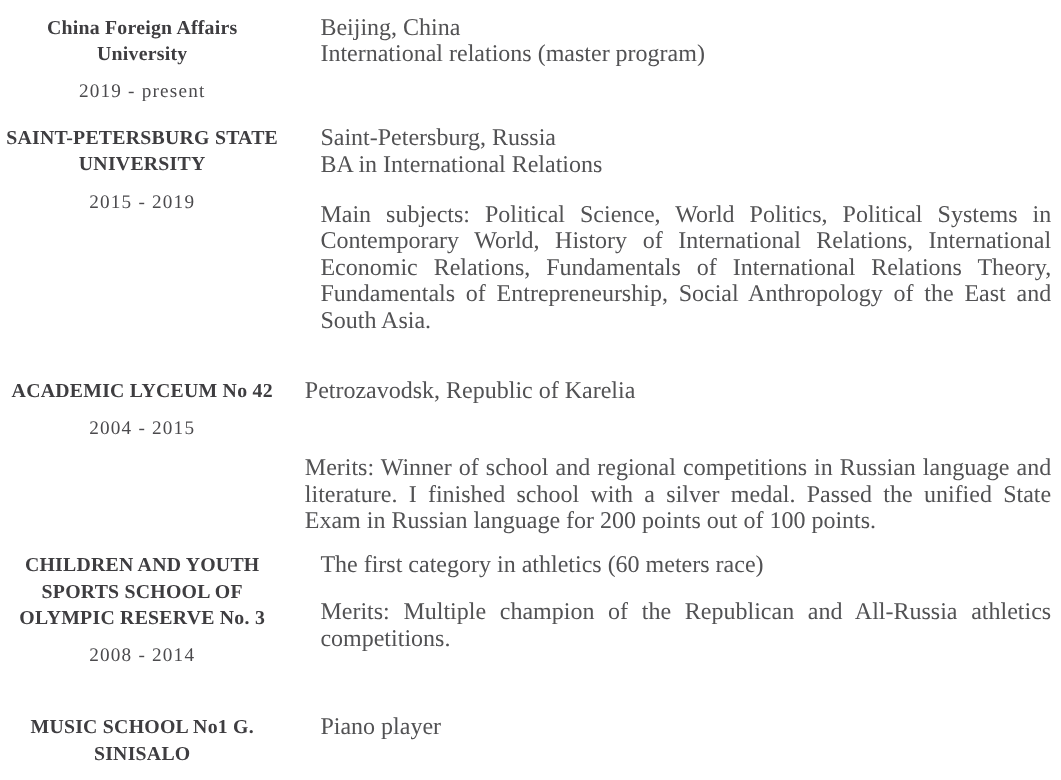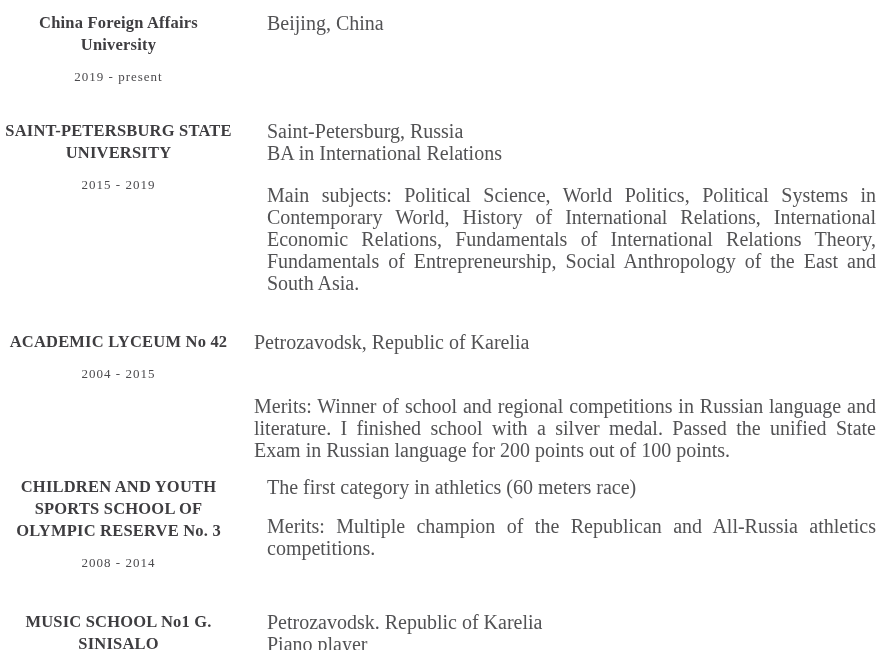--- a/index.html
+++ b/index.html
@@ -24,40 +24,40 @@
     width: 884px;
     height: 650px;
     padding: 12px 8px 0 0;
   }
   .entry {
     display: grid;
     grid-template-columns: 237px 1fr;
     column-gap: 30px;
     align-items: start;
   }
-  .entry-1 { margin-bottom: 32px; }
+  .entry-1 { margin-bottom: 16px; }
   .entry-2 { margin-bottom: 37px; }
   .entry-3 { margin-bottom: 15px; gap: 17px; }
   .entry-4 { margin-bottom: 37px; }
   .entry-5 { margin-bottom: 0; }
   .left-col {
     text-align: center;
   }
   .inst-name {
     margin: 0;
     font-size: 16.5px;
     line-height: 22px;
     font-weight: bold;
     letter-spacing: 0.2px;
     color: var(--heading-color);
     white-space: pre-line;
   }
   .date-range {
     margin-top: 10px;
-    font-size: 13px;
+    font-size: 16px;
     line-height: 22px;
     letter-spacing: 1px;
     color: var(--date-color);
   }
   .right-col p {
     margin: 0;
     font-size: 20px;
     line-height: 22px;
     color: var(--body-color);
   }
@@ -75,20 +75,21 @@
 <div class="page">
 
   <section class="entry entry-1">
     <div class="left-col">
       <h3 class="inst-name">China Foreign Affairs
 University</h3>
       <div class="date-range">2019 - present</div>
     </div>
     <div class="right-col">
       <p class="location-text">Beijing, China</p>
+      <p class="program-text">International relations (master program)</p>
 
     </div>
   </section>
 
   <section class="entry entry-2">
     <div class="left-col">
       <h3 class="inst-name">SAINT-PETERSBURG STATE
 UNIVERSITY</h3>
       <div class="date-range">2015 - 2019</div>
     </div>
@@ -124,19 +125,18 @@
     </div>
   </section>
 
   <section class="entry entry-5">
     <div class="left-col">
       <h3 class="inst-name">MUSIC SCHOOL No1 G.
 SINISALO</h3>
       <div class="date-range">2004 - 2010</div>
     </div>
     <div class="right-col">
-      <p class="location-text">Petrozavodsk. Republic of Karelia</p>
       <p class="program-text">Piano player</p>
 
     </div>
   </section>
 
 </div>
 
 </body></html>

